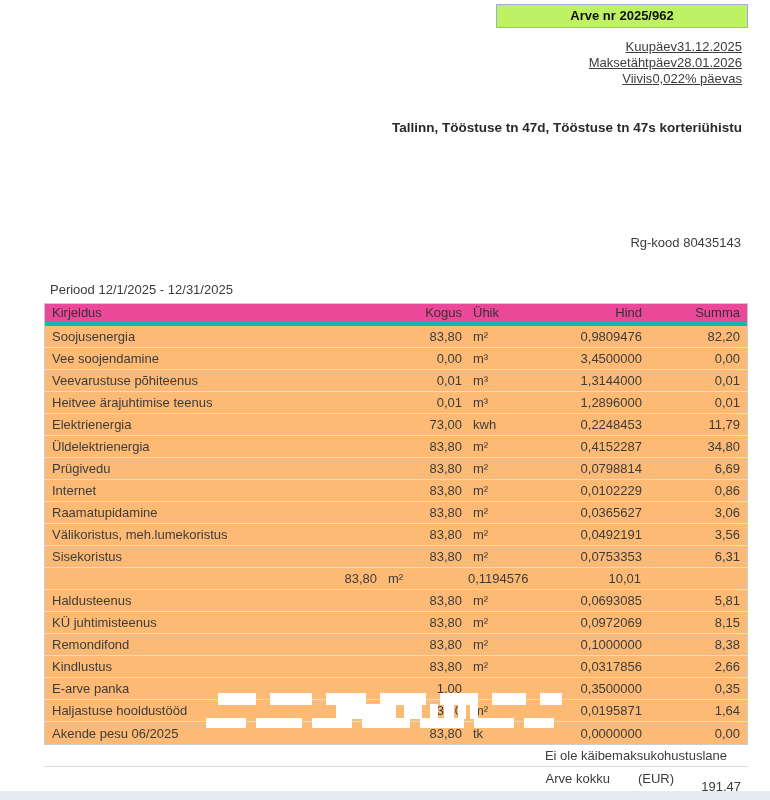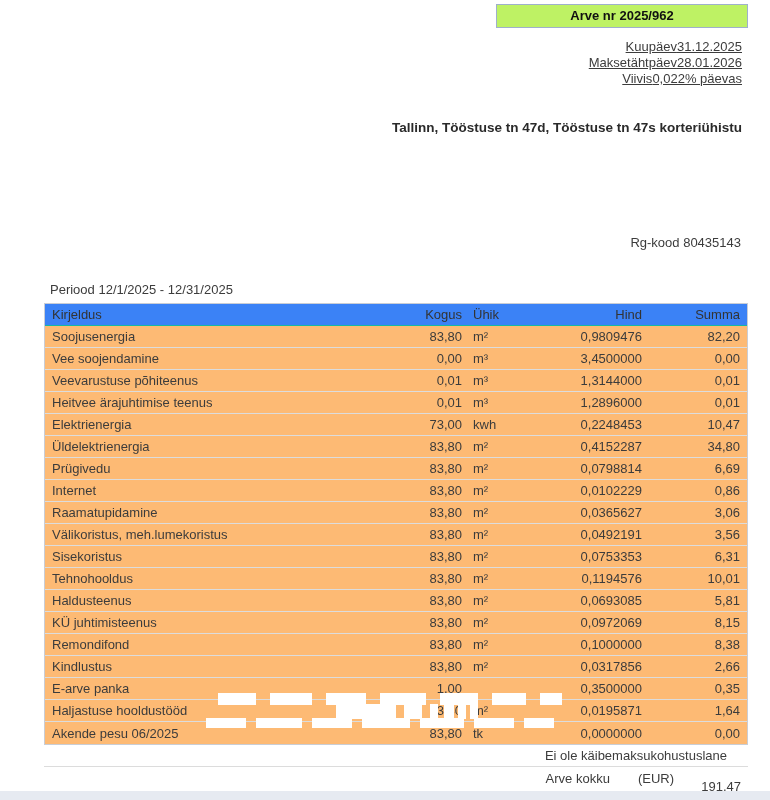--- a/index.html
+++ b/index.html
@@ -22,21 +22,21 @@
   .meta-row{display:flex;justify-content:flex-end;line-height:16px;text-decoration:underline;}
   
   .recipient{left:0;right:28px;top:120px;text-align:right;font-weight:700;font-size:13.5px;color:#2a2a2a;white-space:nowrap;}
   
   .regcode{left:0;right:29px;top:235px;text-align:right;}
   
   .period{left:50px;top:282px;}
   
   .inv-table{left:44px;top:303px;width:702px;border:1px solid #c9cdd5;}
   .trow{display:grid;grid-template-columns:338px 85px 60px 120px 99px;height:22px;align-items:center;box-sizing:border-box;}
-  .thead{background:#3b82f6;border-bottom:1px solid #14b8a6;color:#333;}
+  .thead{background:#ec4899;border-bottom:5px solid #14b8a6;color:#333;}
   .tbody .trow{border-bottom:1px solid #dcdcdc;background:#fdba74;}
   .tbody .trow:last-child{border-bottom:none;}
   .c-desc{padding-left:7px;text-align:left;overflow:hidden;white-space:nowrap;}
   .c-kogus{padding-right:6px;text-align:right;}
   .c-yhik{padding-left:5px;text-align:left;}
   .c-hind{padding-right:6px;text-align:right;}
   .c-summa{padding-right:7px;text-align:right;}
   
   .tax-note{left:44px;top:745px;width:683px;height:21px;line-height:21px;text-align:right;border-bottom:1px solid #dcdcdc;padding-right:21px;}
   .total-row{left:44px;top:767px;width:697px;height:24px;line-height:24px;display:flex;justify-content:flex-end;align-items:center;padding-right:7px;box-sizing:content-box;}
@@ -116,21 +116,21 @@
         <div class="c-yhik">m³</div>
         <div class="c-hind">1,2896000</div>
         <div class="c-summa">0,01</div>
       </div>
 
       <div class="trow">
         <div class="c-desc">Elektrienergia</div>
         <div class="c-kogus">73,00</div>
         <div class="c-yhik">kwh</div>
         <div class="c-hind">0,2248453</div>
-        <div class="c-summa">10,47</div>
+        <div class="c-summa">11,79</div>
       </div>
 
       <div class="trow">
         <div class="c-desc">Üldelektrienergia</div>
         <div class="c-kogus">83,80</div>
         <div class="c-yhik">m²</div>
         <div class="c-hind">0,4152287</div>
         <div class="c-summa">34,80</div>
       </div>
 
@@ -168,21 +168,20 @@
 
       <div class="trow">
         <div class="c-desc">Sisekoristus</div>
         <div class="c-kogus">83,80</div>
         <div class="c-yhik">m²</div>
         <div class="c-hind">0,0753353</div>
         <div class="c-summa">6,31</div>
       </div>
 
       <div class="trow">
-        <div class="c-desc">Tehnohooldus</div>
         <div class="c-kogus">83,80</div>
         <div class="c-yhik">m²</div>
         <div class="c-hind">0,1194576</div>
         <div class="c-summa">10,01</div>
       </div>
 
       <div class="trow">
         <div class="c-desc">Haldusteenus</div>
         <div class="c-kogus">83,80</div>
         <div class="c-yhik">m²</div>

